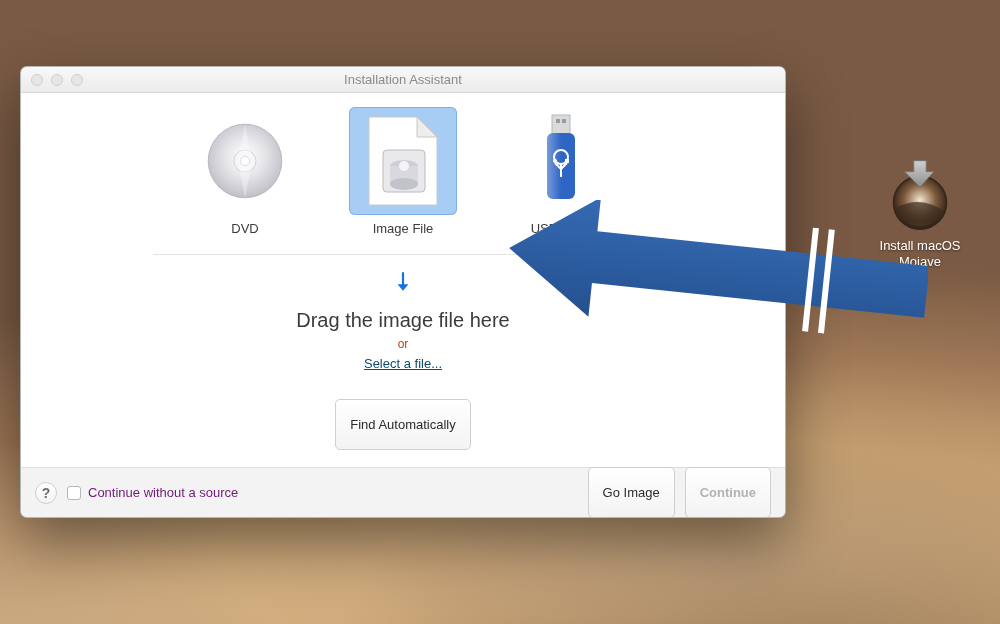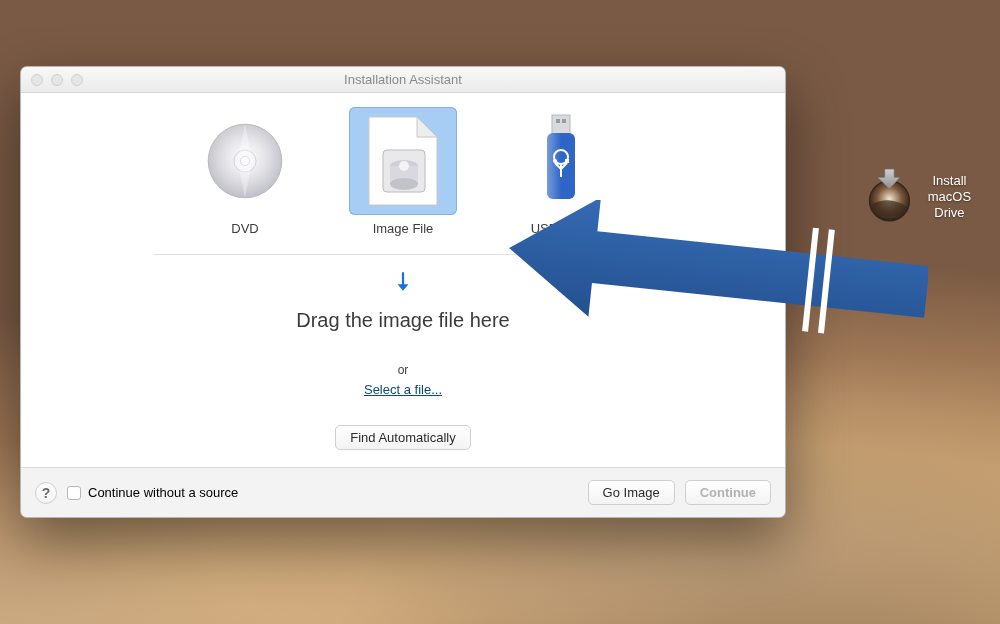--- a/index.html
+++ b/index.html
@@ -20,21 +20,21 @@
       radial-gradient(1200px 600px at -10% 140%, #e4c79d, rgba(228,199,157,0) 55%);
   }
   .sky-band {
     position: absolute; top: 0; left:0; right:0; height: 300px;
     background: linear-gradient(#3a6aa5, #6b9bd1);
   }
 
   
   .desktop-icon {
     position: absolute; top: 156px; right: 20px; width: 120px;
-    display: flex; align-items: center;
+    display: flex; flex-direction: column; align-items: center;
     color: #fff; text-align: center; font-size: 13px;
     text-shadow: 0 1px 2px rgba(0,0,0,0.5);
     cursor: default;
   }
   .desktop-icon svg { width: 78px; height: 78px; }
   .desktop-icon .lbl { margin-top: 4px; line-height: 1.25; }
 
   
   .window {
     position: absolute; top: 66px; left: 20px; width: 766px; height: 452px;
@@ -71,46 +71,46 @@
   .opt.selected .icon-well {
     background: #a7cdf5;
     box-shadow: inset 0 0 0 1px #7fb2e7;
   }
 
   .divider { width: 500px; height: 1px; background: #e3e3e3; margin: 18px 0 14px 0; }
 
   .dropzone { display: flex; flex-direction: column; align-items: center; gap: 5px; }
   .arrow-down { color: #1373e6; font-size: 28px; line-height: 1; margin-bottom: 4px; }
   .drop-text { font-size: 20px; color: #3b3b3b; }
-  .or-text { font-size: 12px; color: #404040; margin-top: 26px; }
+  .or-text { font-size: 12px; color: #c2410c; }
   .select-link { font-size: 13px; color: #0c4a6e; text-decoration: underline; cursor: pointer; }
 
   .find-row { margin-top: 28px; margin-bottom: 14px; }
   .mac-btn {
-    font-size: 13px; padding: 4px 14px; border-radius: 5px;
+    font-size: 13px; padding: 17px 14px; border-radius: 5px;
     background: linear-gradient(#ffffff, #f3f3f3);
     border: 1px solid #cfcfcf;
     color: #2b2b2b;
     cursor: pointer;
   }
   .mac-btn.disabled { color: #b3b3b3; cursor: default; font-weight: bold; }
 
   .footer {
     flex: 0 0 50px; height: 50px;
     background: #f3f3f3;
     border-top: 1px solid #dedede;
     display: flex; align-items: center; padding: 0 14px; gap: 10px;
   }
   .help {
     width: 22px; height: 22px; border-radius: 50%; border: 1px solid #cfcfcf;
     background: linear-gradient(#ffffff,#f3f3f3);
     color: #6a6a6a; font-weight: bold; font-size: 14px;
     display: flex; align-items: center; justify-content: center; cursor: pointer;
   }
-  .chk { display: flex; align-items: center; gap: 7px; font-size: 13px; color: #000000; cursor: pointer;}
+  .chk { display: flex; align-items: center; gap: 7px; font-size: 13px; color: #701a75; cursor: pointer;}
   .chkbox { width: 14px; height: 14px; border: 1px solid #b7b7b7; border-radius: 3px; background: #fff; }
   .footer .spacer { flex: 1; }
 
   
   .annot-arrow {
     position: absolute; top: 200px; left: 508px; width: 420px; height: 140px;
     pointer-events: none;
   }
 </style>
 </head>
@@ -134,21 +134,21 @@
       </linearGradient>
     </defs>
     <circle cx="50" cy="60" r="34" fill="url(#disc)" stroke="#33261a" stroke-width="2"></circle>
     <path d="M20 66 Q50 50 80 70 L80 78 Q50 96 20 78 Z" fill="#3a2a1c" opacity="0.7"></path>
     <g>
       <path d="M42 6 h16 v14 h10 L50 40 30 20 h12 Z" fill="url(#dlarrow)" stroke="#6f6f6f" stroke-width="1.2"></path>
     </g>
   </svg>
   <div class="lbl">
     <span>Install macOS</span><br>
-    <span>Drive</span>
+    <span>Mojave</span>
   </div>
 </div>
 
 <div class="window">
   <div class="titlebar">
     <div class="traffic">
       <div class="tl"></div>
       <div class="tl"></div>
       <div class="tl"></div>
     </div>

